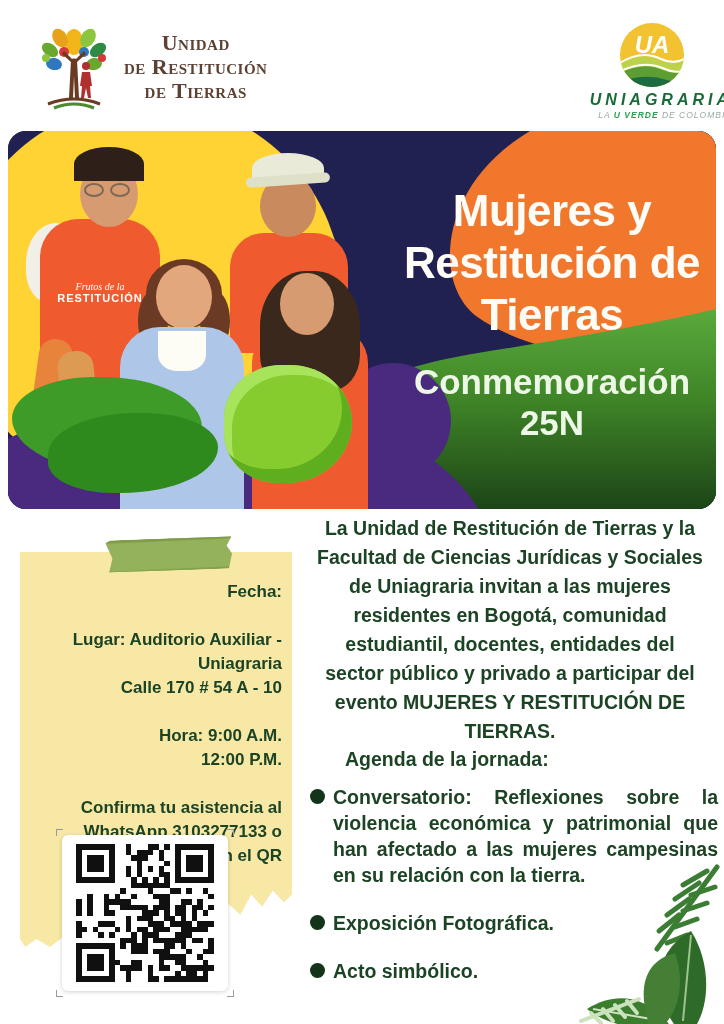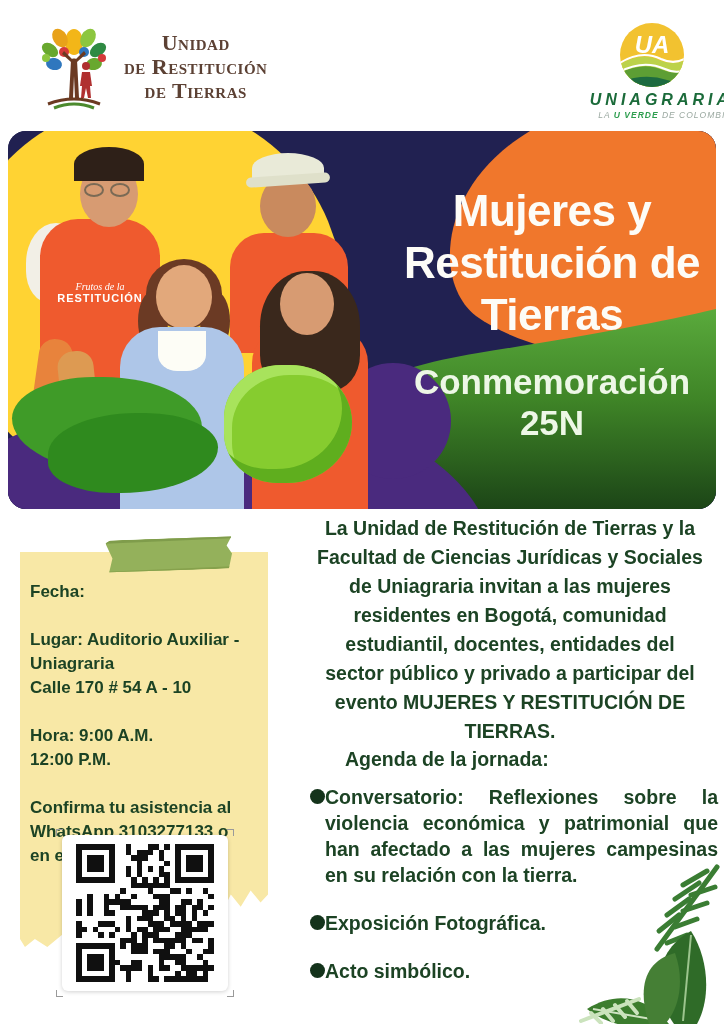--- a/index.html
+++ b/index.html
@@ -31,22 +31,22 @@
   .hero-sub{position:absolute;left:378px;top:230px;width:332px;text-align:center;
     color:var(--subtitle-white);font-weight:700;font-size:35px;line-height:41px;}
 
   
   .fig{position:absolute;}
   .head{position:absolute;border-radius:50%;}
   .apron-script{font-family:"Liberation Serif",serif;font-style:italic;color:#fff;font-size:10px;text-align:center;}
   .apron-main{color:#fff;font-weight:700;font-size:11px;letter-spacing:1px;text-align:center;}
 
   
-  .note{position:absolute;left:20px;top:552px;width:248px;height:403px;background:var(--note-bg);
-    padding:28px 10px 0 10px;text-align:left;color:var(--text-green);font-weight:700;
+  .note{position:absolute;left:20px;top:552px;width:272px;height:403px;background:var(--note-bg);
+    padding:28px 10px 0 0;text-align:right;color:var(--text-green);font-weight:700;
     font-size:17px;line-height:24px;
     clip-path:polygon(0 0,100% 0,100% 85%,97% 87%,93% 84%,89% 88%,85% 85%,81% 90%,76% 87%,71% 92%,
       65% 89%,59% 94%,53% 91%,47% 96%,41% 93%,35% 97%,29% 94%,23% 98%,17% 95%,11% 98%,6% 96%,2% 98%,0 96%);}
   .note .grp{margin-bottom:24px;}
   .tape{position:absolute;left:106px;top:538px;width:126px;height:33px;background:var(--tape-green);
     transform:rotate(-2.5deg);border-top:3px solid #7f9c4b;border-bottom:2px solid #86a14c;z-index:3;
     clip-path:polygon(0 8%,4% 0,100% 4%,96% 30%,100% 55%,97% 100%,2% 96%,5% 55%);}
 
   .qr-card{position:absolute;left:62px;top:835px;width:166px;height:156px;background:#fff;
     border-radius:6px;box-shadow:0 1px 4px rgba(0,0,0,.18);z-index:4;display:flex;align-items:center;justify-content:center;}
@@ -56,21 +56,21 @@
   .mark.tl{left:-6px;top:-6px;border-left-width:1px;border-top-width:1px;}
   .mark.tr{right:-6px;top:-6px;border-right-width:1px;border-top-width:1px;}
   .mark.bl{left:-6px;bottom:-6px;border-left-width:1px;border-bottom-width:1px;}
   .mark.br{right:-6px;bottom:-6px;border-right-width:1px;border-bottom-width:1px;}
 
   
   .invite{position:absolute;left:302px;top:514px;width:416px;text-align:center;
     color:var(--text-green);font-weight:700;font-size:19.5px;line-height:29px;}
   .agenda-h{position:absolute;left:345px;top:748px;color:var(--text-green);font-weight:700;font-size:19.5px;}
   .agenda{position:absolute;left:310px;top:784px;width:408px;list-style:none;}
-  .agenda li{display:flex;gap:0;margin-bottom:22px;color:var(--text-green);font-weight:700;
+  .agenda li{display:flex;gap:8px;margin-bottom:22px;color:var(--text-green);font-weight:700;
     font-size:19.5px;line-height:26px;}
   .dot{flex:0 0 15px;width:15px;height:15px;border-radius:50%;background:#14331b;margin-top:5px;}
   .jtxt{text-align:justify;}
 
   .leaves{position:absolute;right:0;bottom:0;}
 </style>
 </head>
 <body>
 
 <div class="poster">

